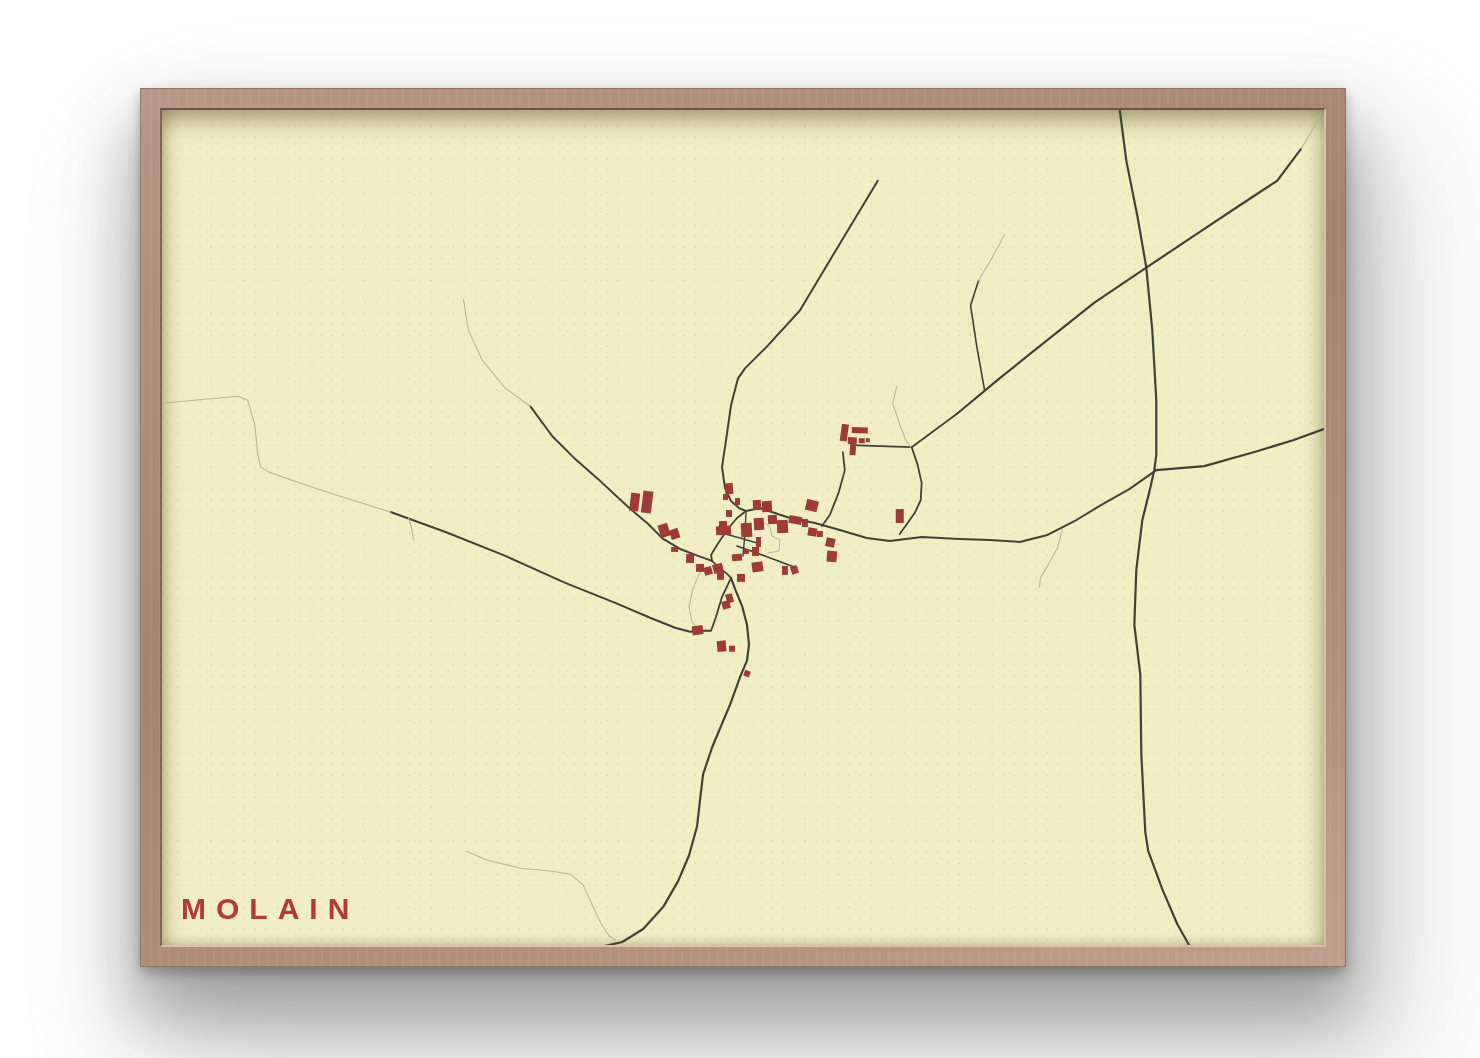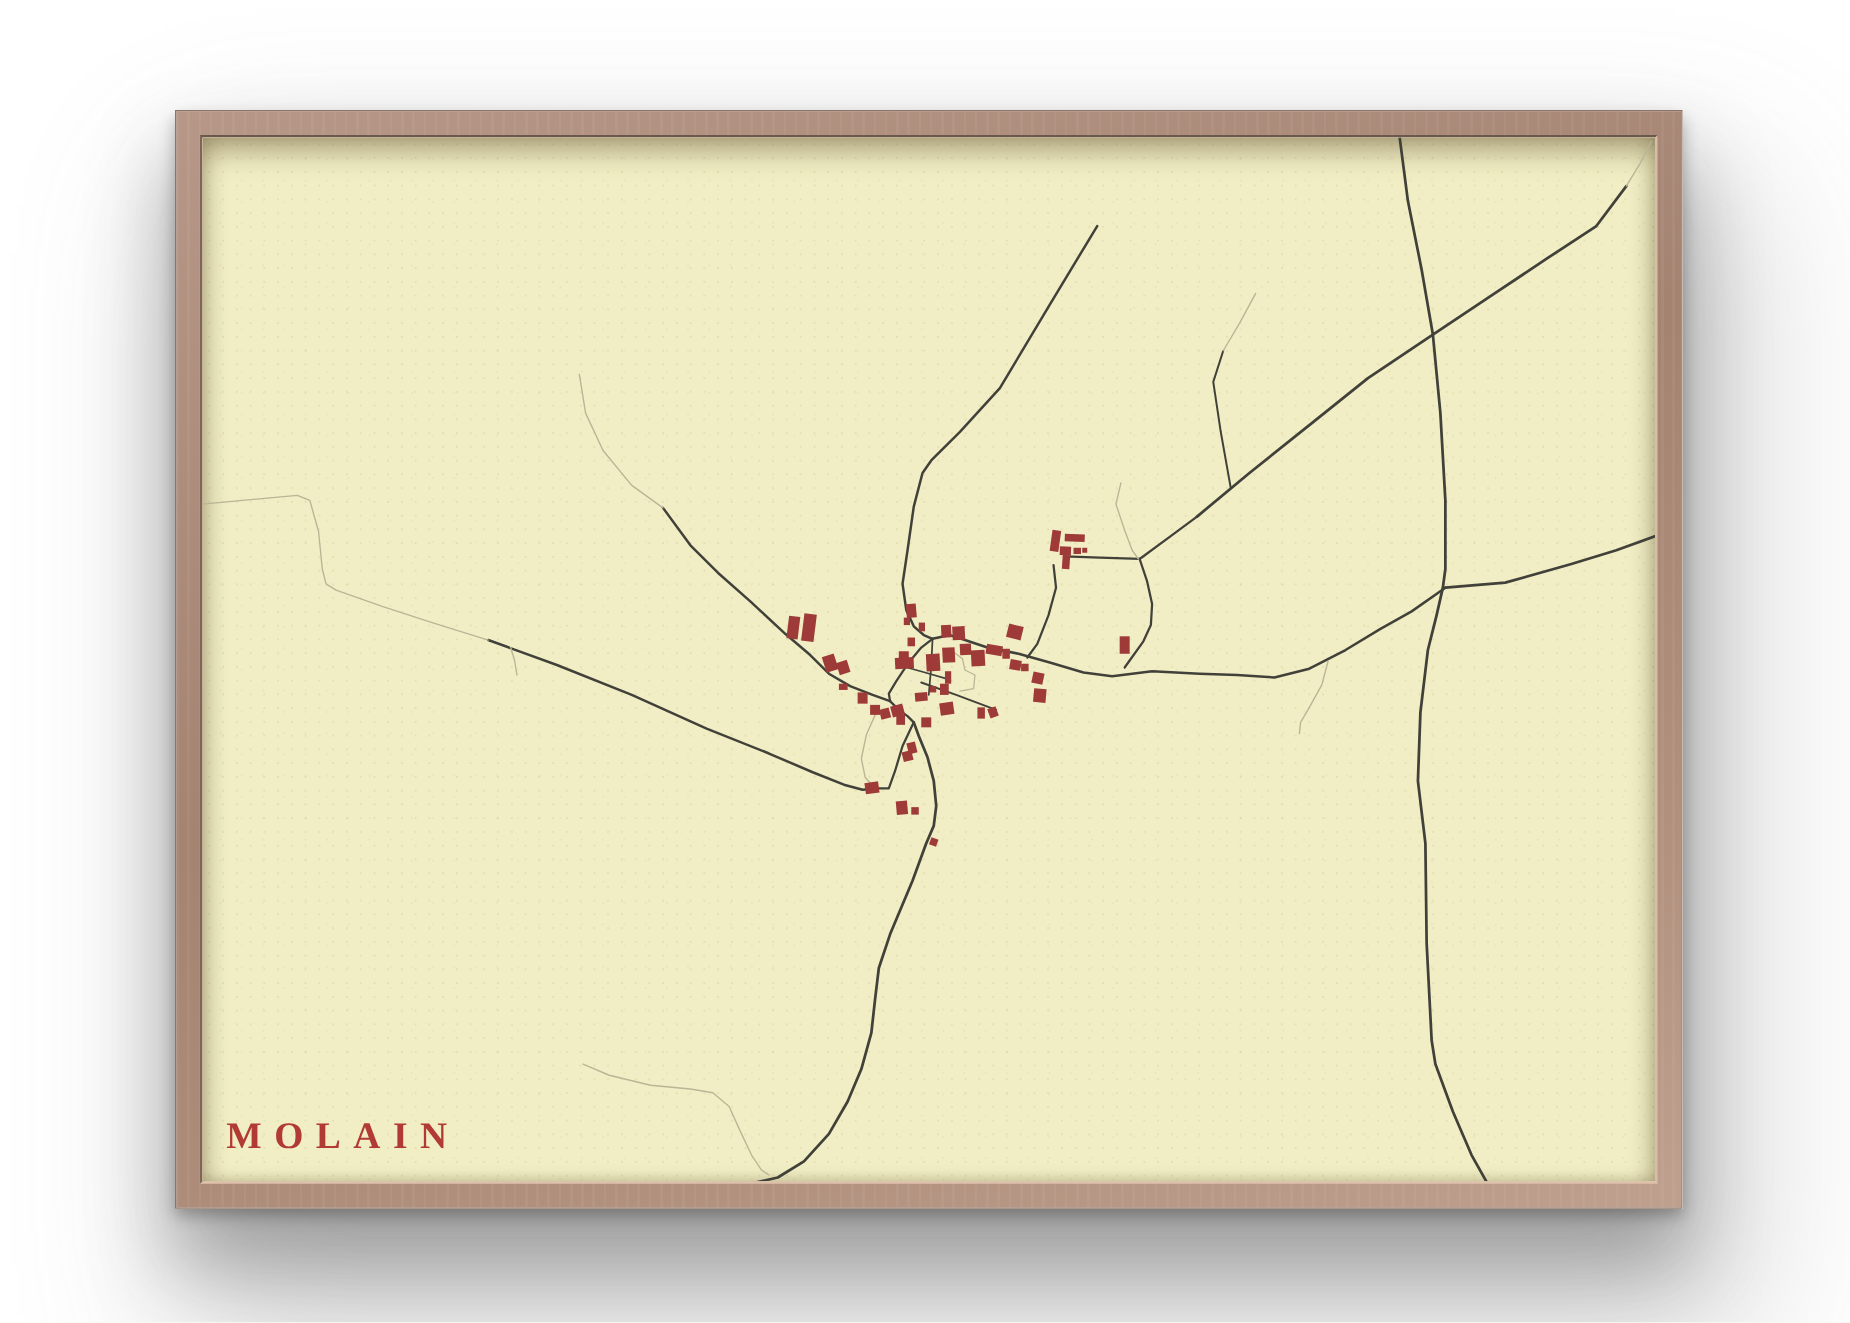--- a/index.html
+++ b/index.html
@@ -1,18 +1,18 @@
 <!DOCTYPE html>
 <html><head>
 <meta charset="utf-8">
 <style>
   html,body{margin:0;padding:0;background:#ffffff;}
   .scene{
     position:relative;width:1480px;height:1058px;background:#ffffff;overflow:hidden;
-    font-family:Liberation Serif, serif;
+    font-family:Liberation Sans, sans-serif;
   }
   .frame{
     position:absolute;left:140px;top:88px;width:1206px;height:879px;
     box-sizing:border-box;padding:19px;
     background:
       repeating-linear-gradient(90deg, rgba(255,255,255,.05) 0 2px, rgba(0,0,0,0) 2px 9px),
       linear-gradient(160deg,#b79787 0%,#a48371 45%,#b2917f 78%,#bf9f8d 100%);
     border:1px solid #8d7466;
     box-shadow:
       0 6px 12px rgba(0,0,0,.28),

